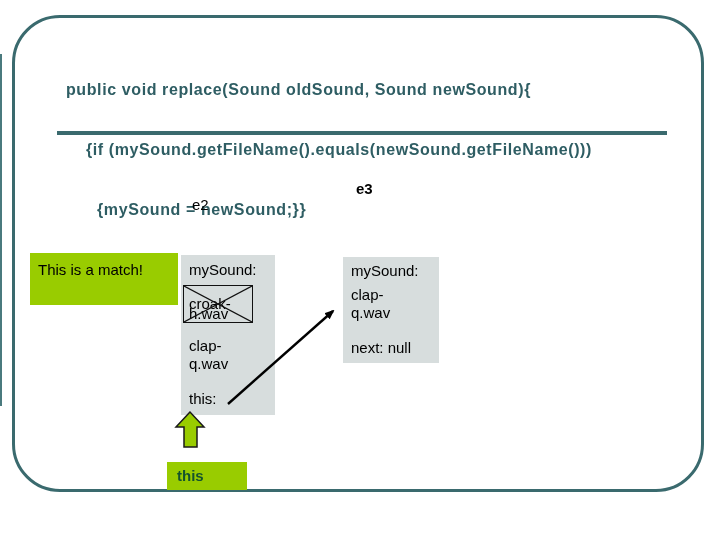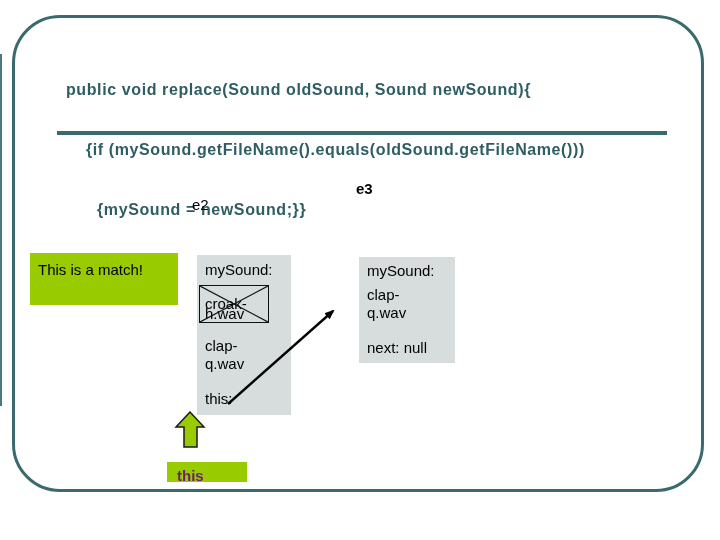--- a/index.html
+++ b/index.html
@@ -27,52 +27,52 @@
     background:#3a6a6e;
   }
   .col-label { position:absolute; font-size:15px; color:#000; }
   .lbl-e2 { left:192px; top:196px; }
   .lbl-e3 { left:356px; top:180px;font-weight:bold; }
   .callout {
     position:absolute; left:30px; top:253px; width:148px; height:52px;
     background:#99cc00; color:#000; font-size:15px; line-height:19px;
     padding:7px 0 0 8px; box-sizing:border-box;
   }
-  .objbox { position:absolute; background:#d7dddd; color:#000; font-size:15px;margin-left:16px; }
+  .objbox { position:absolute; background:#d7dddd; color:#000; font-size:15px; }
   .box-e2 { left:181px; top:255px; width:94px; height:160px; }
   .box-e3 { left:343px; top:257px; width:96px; height:106px; }
   .objline { position:absolute; left:8px; white-space:nowrap; }
   .crossed {
     position:absolute; left:2px; top:30px; width:70px; height:38px;
     border:1px solid #111; box-sizing:border-box;
   }
   .crossed .t1 { position:absolute; left:5px; top:9px; }
   .crossed .t2 { position:absolute; left:5px; top:19px; }
   .xsvg { position:absolute; left:0; top:0; width:100%; height:100%; }
   .overlay {
     position:absolute; left:0; top:0; width:720px; height:540px;
     pointer-events:none;
   }
   .thisbox {
-    position:absolute; left:167px; top:462px; width:80px; height:20px;
-    background:#99cc00; color:#701a75; font-weight:bold; font-size:15px;
+    position:absolute; left:167px; top:462px; width:80px; height:28px;
+    background:#99cc00; color:#14532d; font-weight:bold; font-size:15px;
     line-height:28px; padding-left:10px; box-sizing:border-box;
   }
 </style>
 </head>
 <body>
 
 <div class="slide">
 
   <div class="edge-line"></div>
   <div class="frame"></div>
 
   <div class="code">
     <div>public void replace(Sound oldSound, Sound newSound){</div>
-    <div class="ind1">{if (mySound.getFileName().equals(oldSound.getFileName()))</div>
+    <div class="ind1">{if (mySound.getFileName().equals(newSound.getFileName()))</div>
     <div class="ind2">{mySound = newSound;}}</div>
   </div>
 
   <div class="divider"></div>
 
   <div class="col-label lbl-e2">e2</div>
   <div class="col-label lbl-e3">e3</div>
 
   <div class="callout">This is a match!</div>
 

